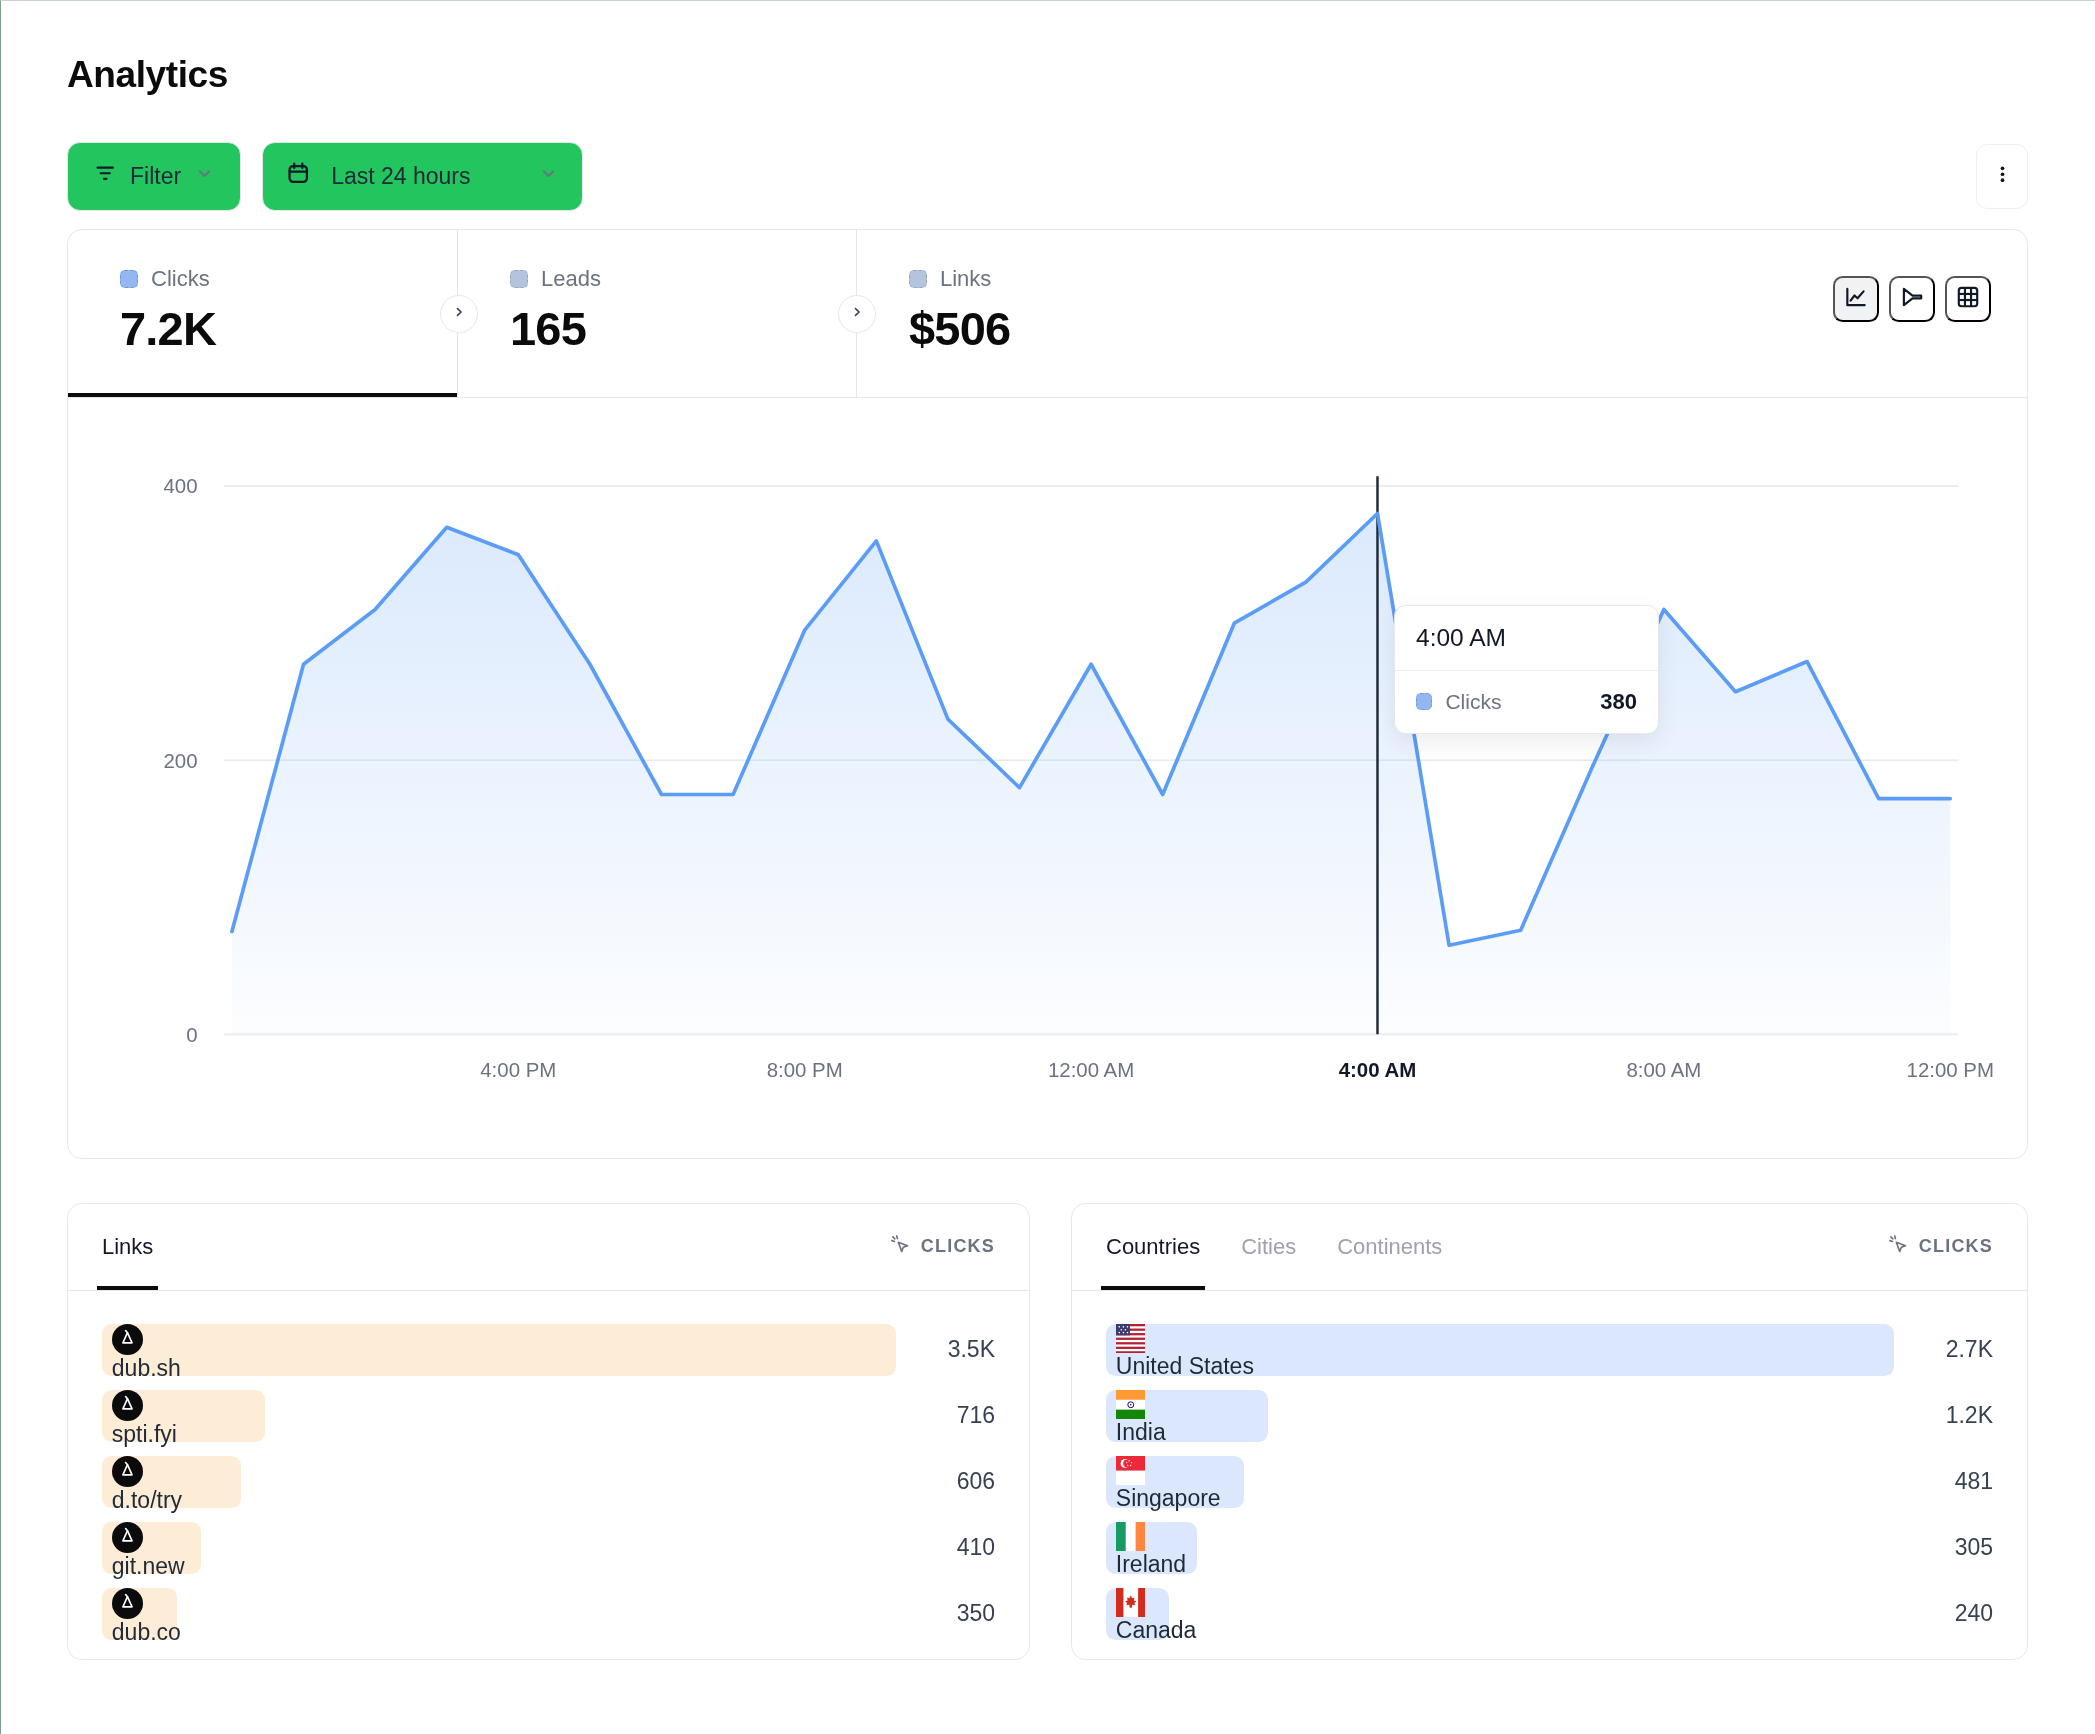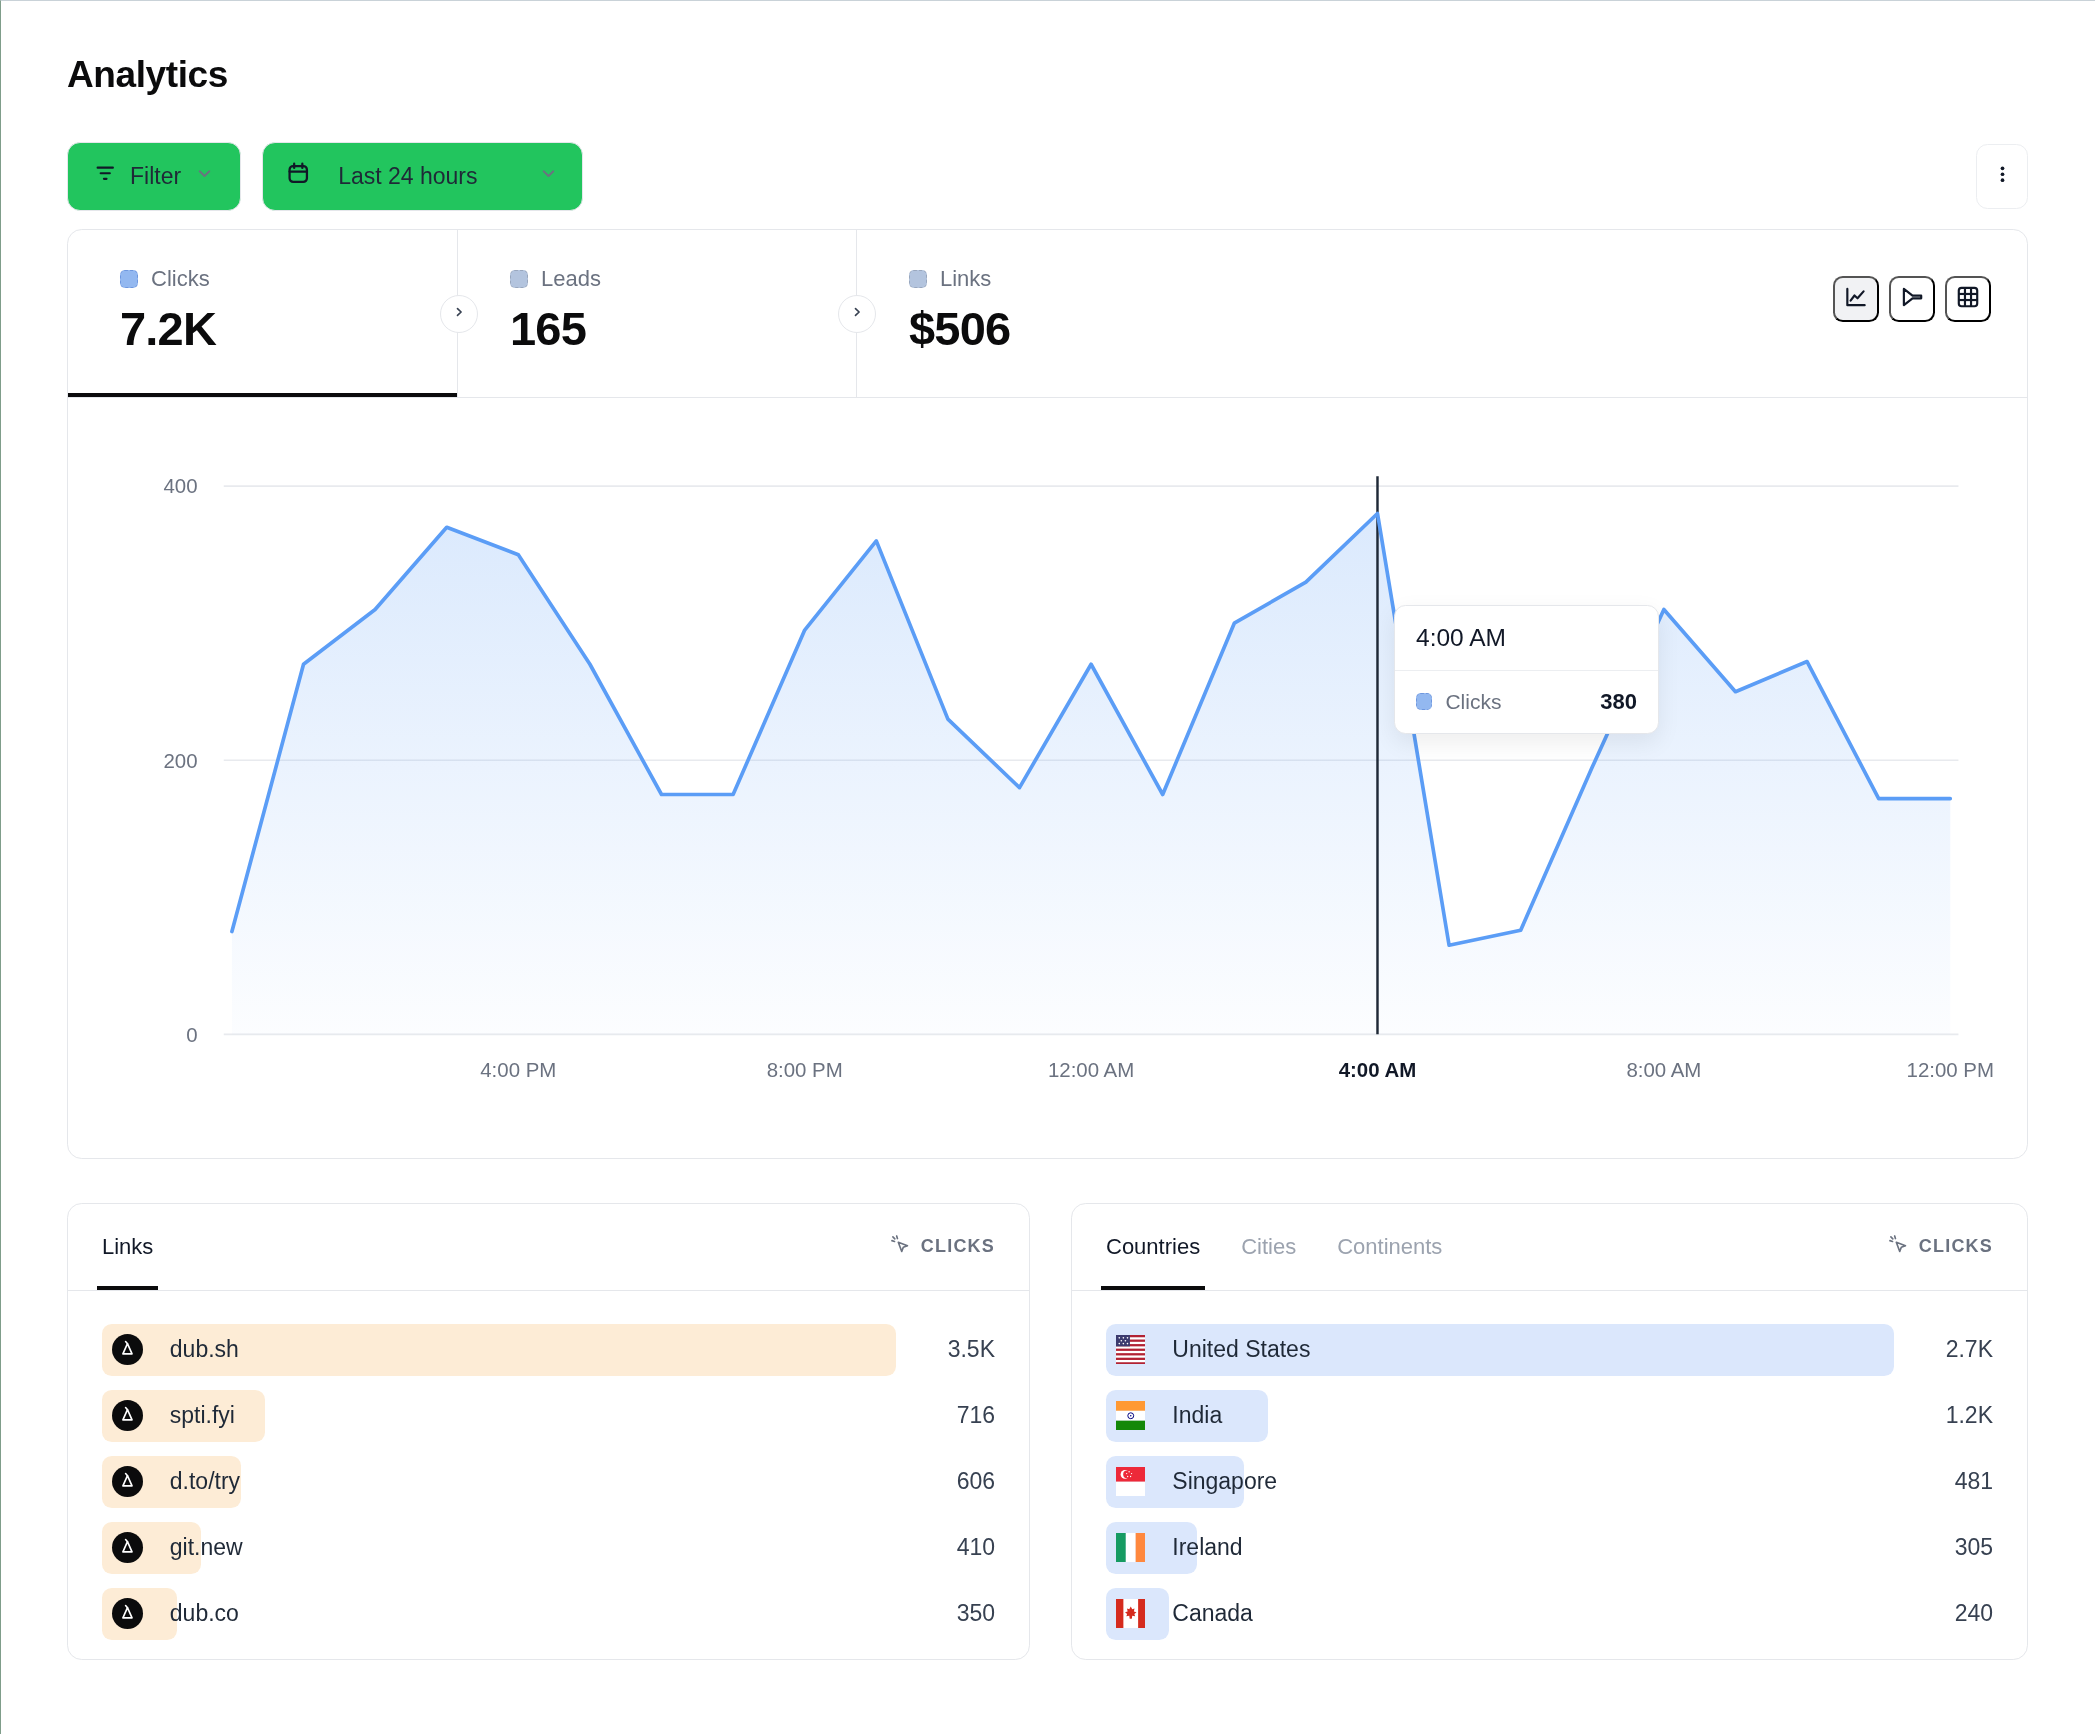--- a/index.html
+++ b/index.html
@@ -6,21 +6,21 @@
   html,body { width:2096px; height:1735px; background:#ffffff; font-family:"Liberation Sans", sans-serif; color:#111827; overflow:hidden; }
   body { border-left:1.6px solid #7f9d8a; border-top:0.8px solid #c9d2d8; }
   .page { padding:46px 68px 0 66px; }
 
   .page-title { font-size:37px; font-weight:700; color:#0b0b0c; letter-spacing:-0.4px; margin:6.5px 0 46px; }
 
   
   .toolbar { display:flex; align-items:center; gap:21px; height:69px; margin-bottom:18px; }
   .btn { display:flex; align-items:center; background:#22c55e; border:0.8px solid #e5e7eb; border-radius:13px; height:69px; font-size:23px; color:#1f2937; cursor:pointer; }
   .filter-btn { padding:0 24.5px; gap:13px; }
-  .range-btn { width:321px; padding:0 23px; gap:28px; }
+  .range-btn { width:321px; padding:0 23px; gap:21px; }
   .range-btn .chev { margin-left:auto; }
   .kebab-btn { margin-left:auto; width:52px; height:65px; border:0.8px solid #eceef1; border-radius:11.5px; display:flex; align-items:center; justify-content:center; background:#fff; cursor:pointer; }
 
   
   .main-card { position:relative; background:#fff; border:0.8px solid #e5e7eb; border-radius:14.7px; height:930px; }
   .tabs-row { display:flex; height:168px; border-bottom:0.8px solid #e5e7eb; position:relative; }
   .metric-tab { position:relative; width:390px; padding:36px 0 0 52px; border-right:0.8px solid #e5e7eb; cursor:pointer; }
   .metric-tab.t2 { width:399px; }
   .metric-tab.t3 { flex:1; border-right:none; cursor:default; }
   .metric-tab.active::after { content:""; position:absolute; left:0; right:0; bottom:-0.8px; height:4.1px; background:#0b0b0c; }
@@ -53,21 +53,21 @@
   .panel-tab { position:relative; display:flex; align-items:center; height:100%; font-size:22px; color:#9ca3af; cursor:pointer; }
   .panel-tab.active { color:#111827; }
   .panel-tab.active::after { content:""; position:absolute; left:-4.9px; right:-4.9px; bottom:-0.8px; height:4.1px; background:#0b0b0c; }
   .clicks-head { margin-left:auto; display:flex; align-items:center; gap:9.8px; font-size:18px; font-weight:600; letter-spacing:1.2px; color:#6b7280; }
   .rows { padding:33px 34px 0; display:flex; flex-direction:column; gap:14px; }
   .lrow { display:flex; align-items:center; height:52px; gap:19.6px; cursor:pointer; }
   .track { flex:1; position:relative; height:100%; }
   .bar { position:absolute; left:0; top:0; bottom:0; border-radius:9.8px; }
   .panel.links .bar { background:#fdecd6; }
   .panel.countries .bar { background:#dbe7fc; }
-  .rowline { position:absolute; inset:0; display:flex; align-items:center; gap:27px; padding-left:9.8px; }
+  .rowline { position:absolute; inset:0; display:flex; align-items:flex-start; gap:0; padding-left:9.8px;flex-direction:column; }
   .logo-circle { width:31px; height:31px; border-radius:50%; background:#0b0b0c; display:flex; align-items:center; justify-content:center; flex:none; }
   .flag { width:29.5px; height:29.5px; border-radius:6.5px; overflow:hidden; flex:none; }
   .flag svg { display:block; }
   .row-label { font-size:23px; color:#1f2937; white-space:nowrap; }
   .row-value { width:79px; text-align:right; font-size:23px; color:#374151; flex:none; }
 </style>
 </head>
 <body>
 
 <div class="page">

